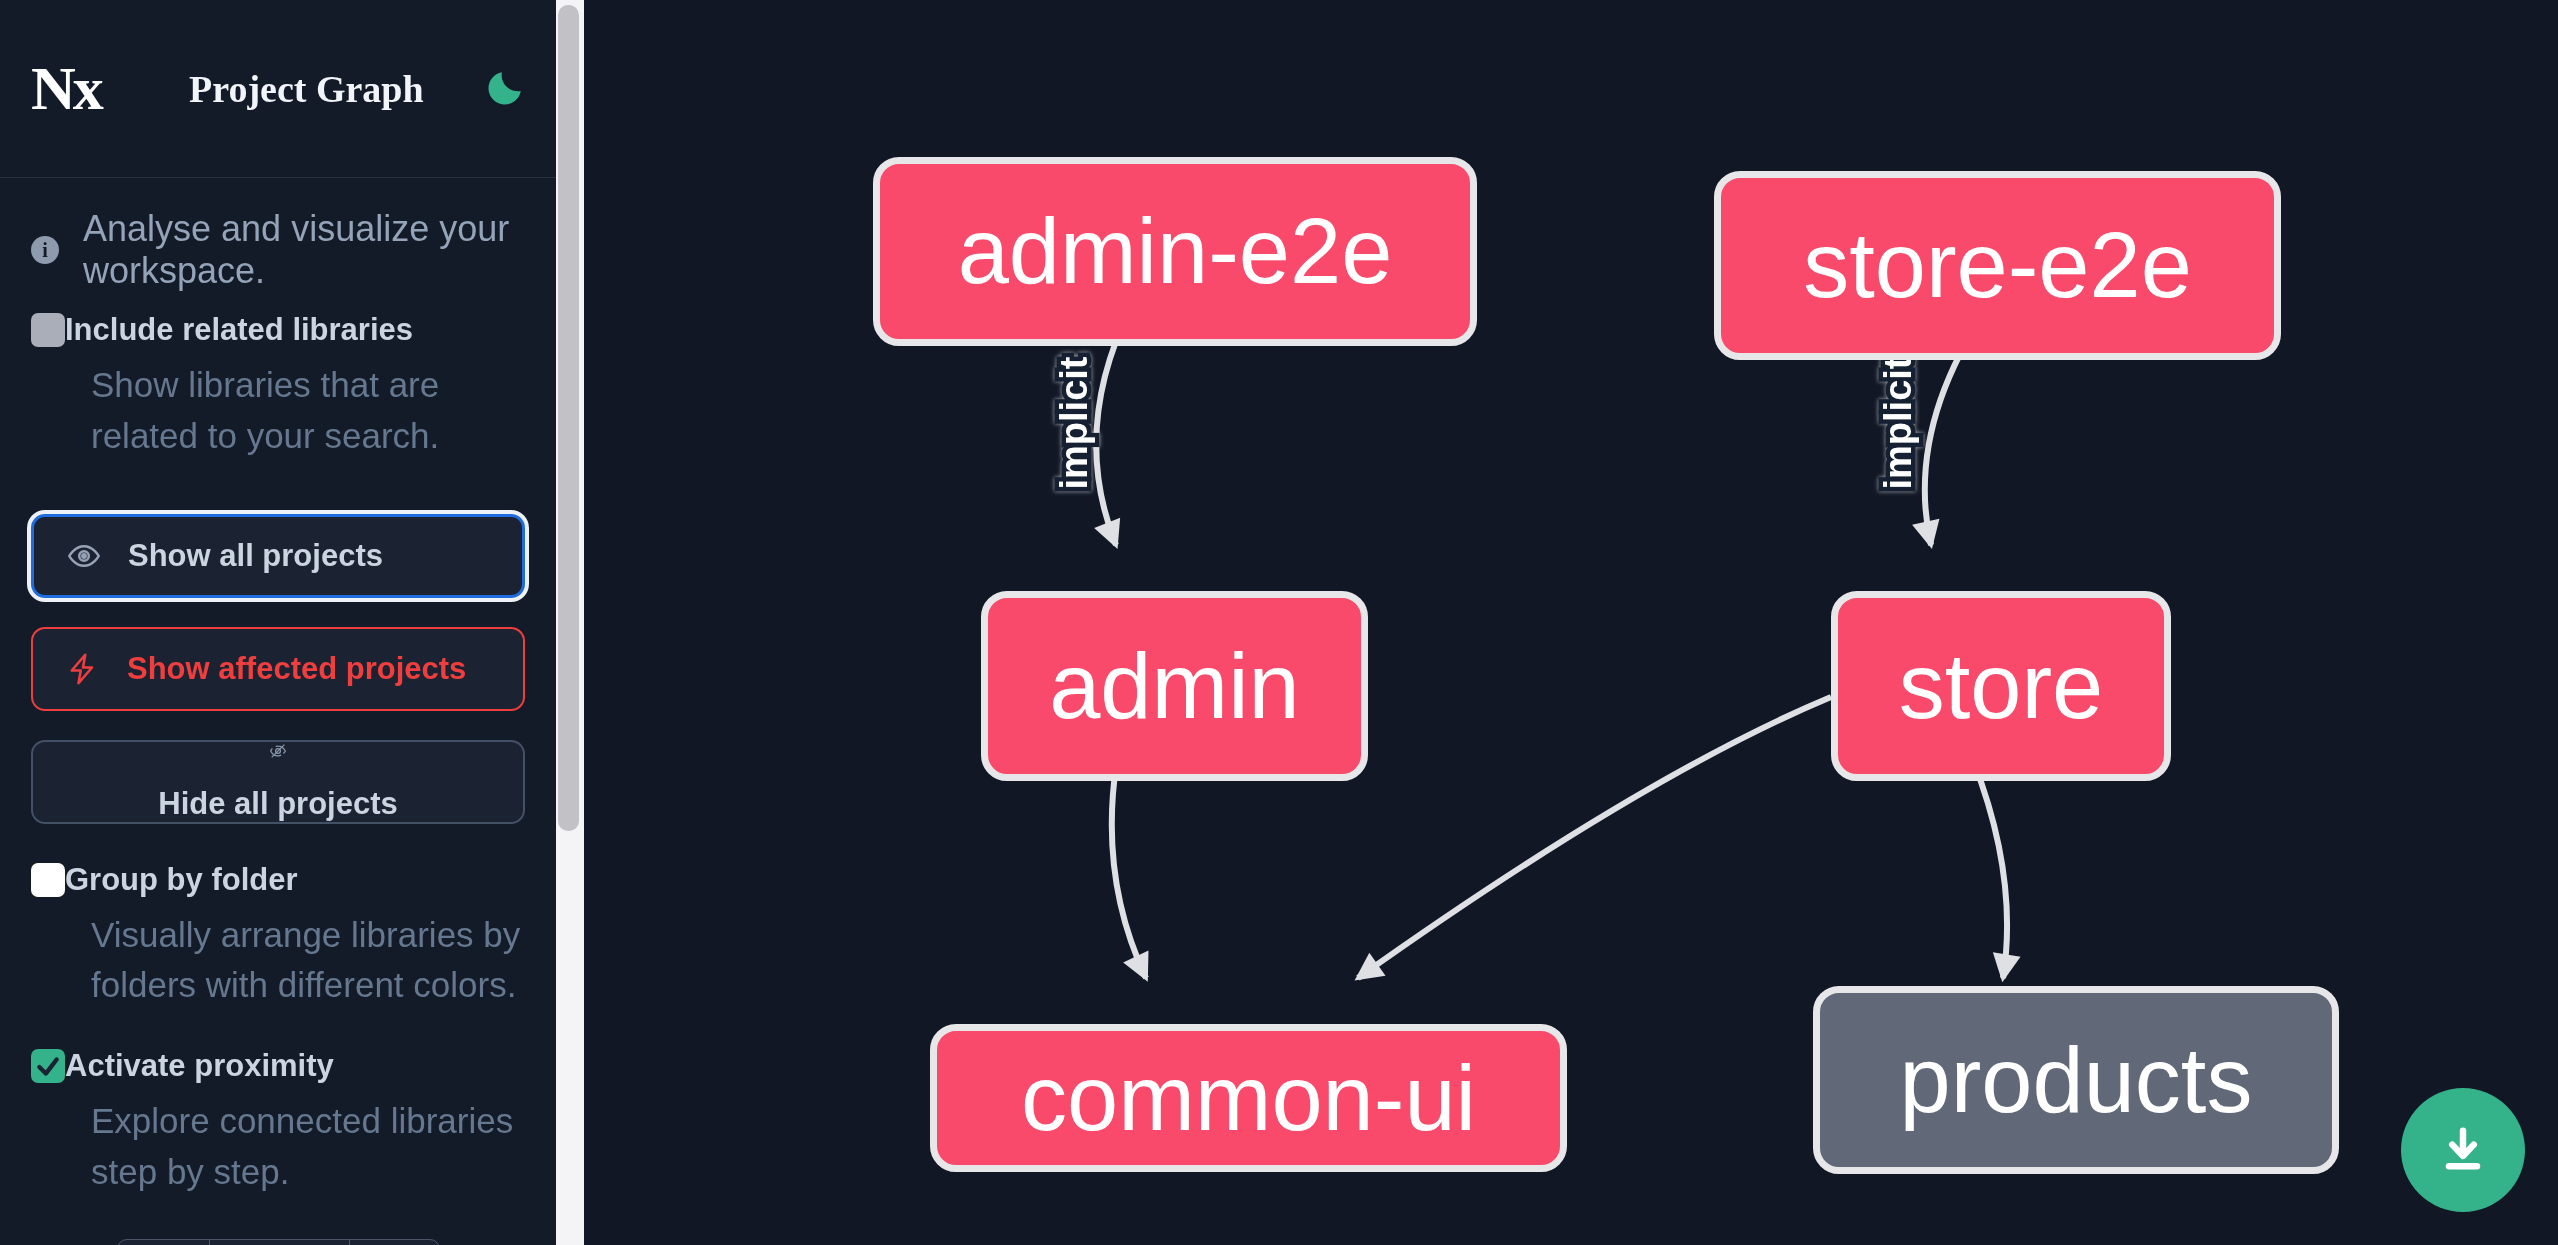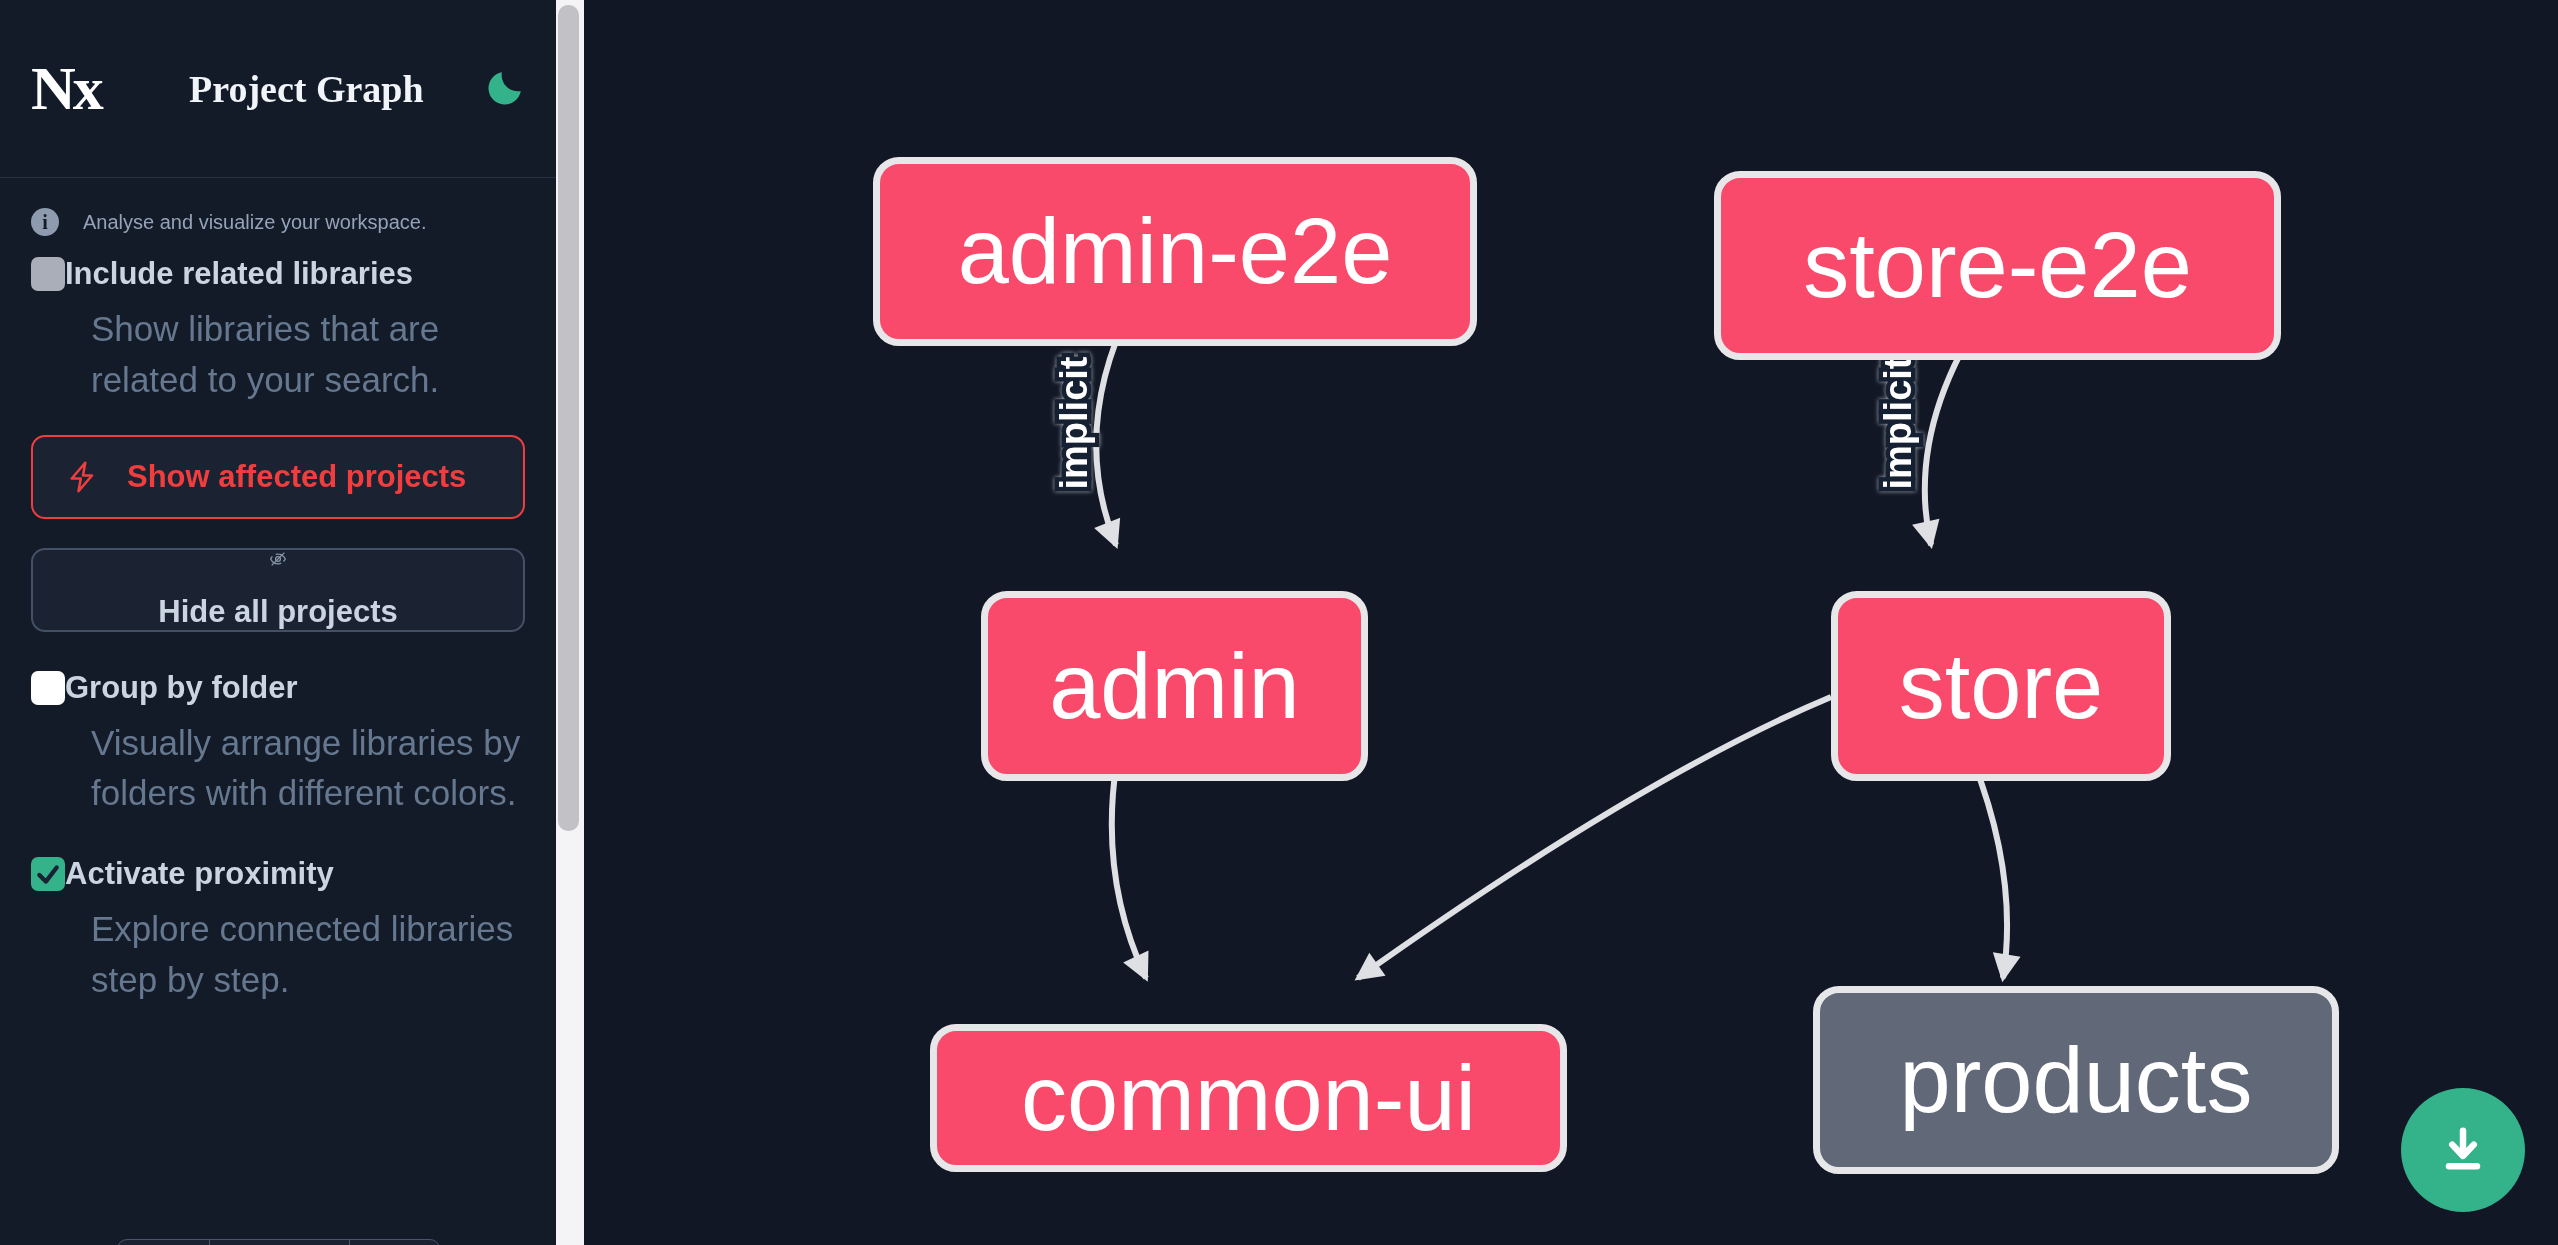--- a/index.html
+++ b/index.html
@@ -32,21 +32,21 @@
     margin:30px 31px 0 31px;
   }
   .info-icon {
     width:28px; height:28px; border-radius:50%;
     background:#8e9aae; color:#131a28;
     font-size:20px; font-weight:800;
     display:flex; align-items:center; justify-content:center;
     font-family:"Liberation Serif", serif;
     flex:0 0 auto;
   }
-  .tagline { font-size:20px; color:#94a3b8; }
+  .tagline { font-size:36px; color:#94a3b8; }
 
   .searchbox {
     margin:84px 31px 0 31px; height:80px;
     background:#1b2333; border-radius:10px;
     display:flex; align-items:stretch; overflow:hidden;
   }
   .search-icon-cell {
     width:66px; display:flex; align-items:center; justify-content:center;
     border-right:1px solid #2e3a4e; flex:0 0 auto;
   }
@@ -166,20 +166,28 @@
 
 
   <div class="check-block">
     <div class="check-row">
       <div class="checkbox cb-gray"></div>
       <div class="check-label">Include related libraries</div>
     </div>
     <div class="check-desc">Show libraries that are related to your search.</div>
   </div>
 
+  <div class="btn btn-all">
+    <svg class="icon" width="36" height="36" viewBox="0 0 24 24" fill="none" stroke="#96a2b4" stroke-width="1.7">
+      <path d="M2.2 12s3.5-6.5 9.8-6.5S21.8 12 21.8 12s-3.5 6.5-9.8 6.5S2.2 12 2.2 12z"></path>
+      <circle cx="12" cy="12" r="3.2"></circle>
+      <circle cx="12" cy="12" r="1.1" fill="#96a2b4"></circle>
+    </svg>
+    <span class="btn-label">Show all projects</span>
+  </div>
 
   <div class="btn btn-affected">
     <svg class="icon" width="36" height="36" viewBox="0 0 24 24" fill="none" stroke="#f03e3e" stroke-width="1.7" stroke-linejoin="round">
       <path d="M13.5 2.5 4.5 13h6l-1.5 8.5L18 11h-6l1.5-8.5z"></path>
     </svg>
     <span class="btn-label">Show affected projects</span>
   </div>
 
   <div class="btn btn-hide">
     <svg class="icon" width="36" height="36" viewBox="0 0 24 24" fill="none" stroke="#8b98ab" stroke-width="1.7">

